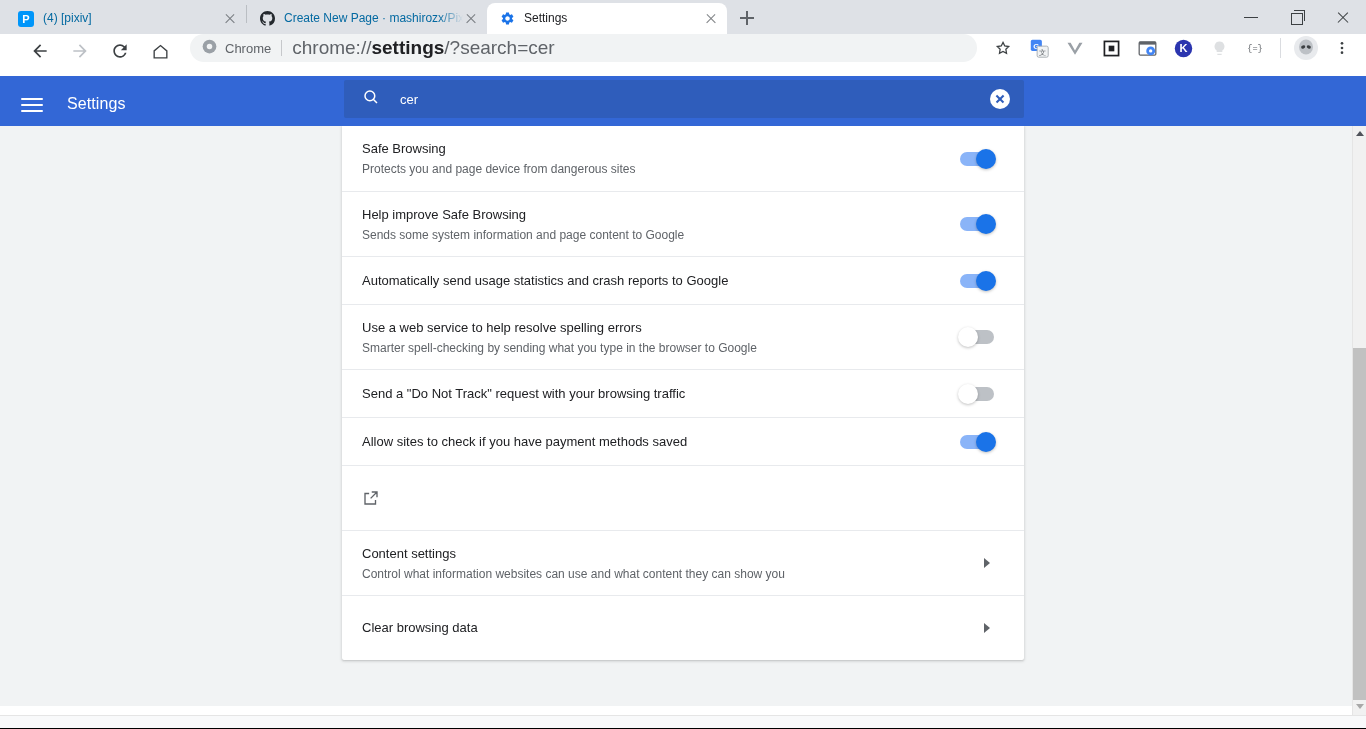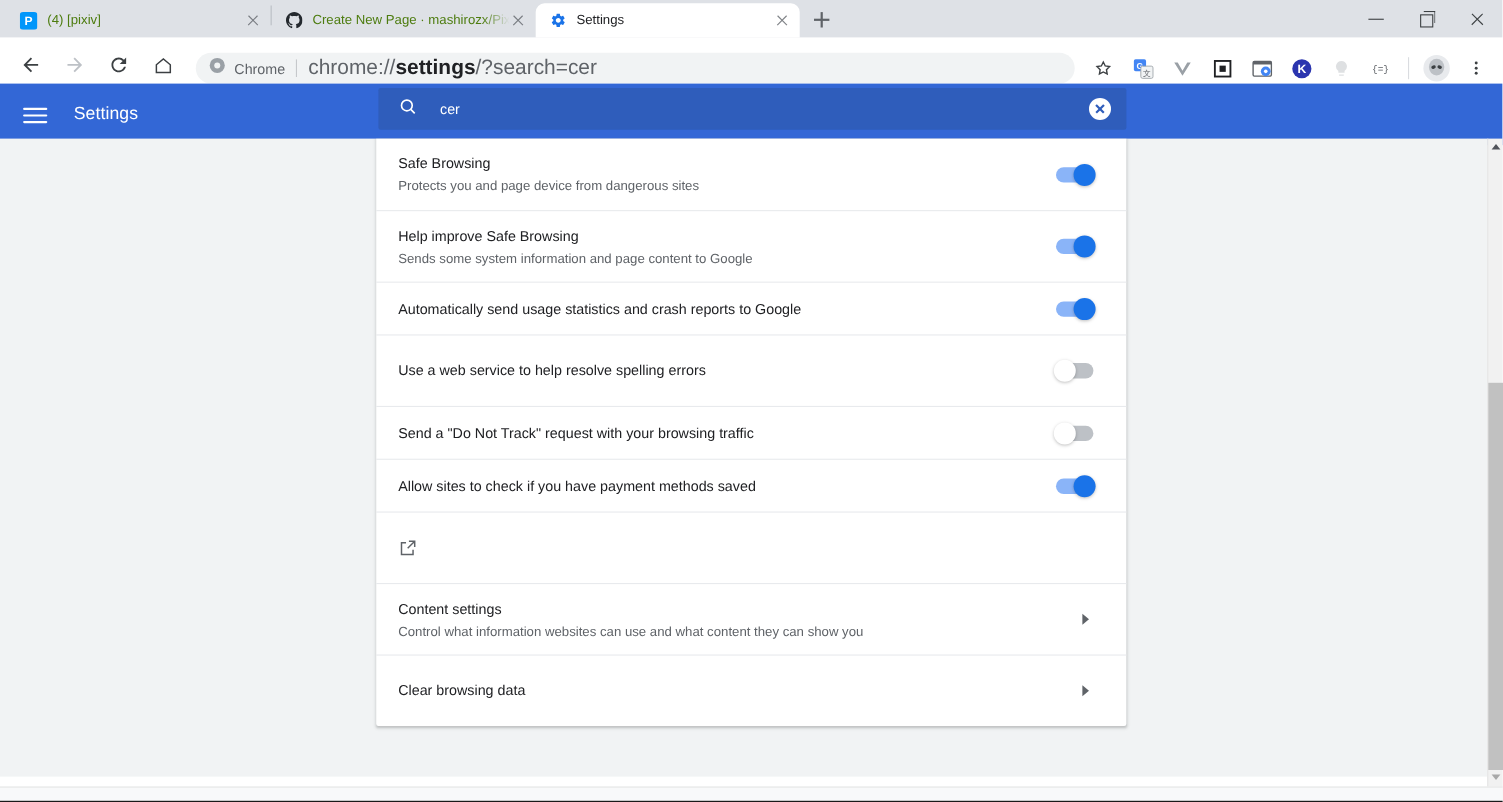--- a/index.html
+++ b/index.html
@@ -32,21 +32,21 @@
   .tab.active { background: #ffffff; }
   .tab .favicon {
     width: 16px; height: 16px;
     flex: 0 0 16px;
     margin-right: 9px;
     display: flex; align-items: center; justify-content: center;
   }
   .tab .tab-title {
     flex: 1 1 auto;
     font-size: 12px;
-    color: #4d7c0f;
+    color: #0369a1;
     white-space: nowrap;
     overflow: hidden;
     line-height: 31px;
     -webkit-mask-image: linear-gradient(to right, #000 86%, transparent 100%);
     mask-image: linear-gradient(to right, #000 86%, transparent 100%);
   }
   .tab.active .tab-title { color: #202124; }
   .tab .tab-close {
     flex: 0 0 16px;
     width: 16px; height: 16px;
@@ -101,22 +101,22 @@
     content:""; position:absolute; left:16px; top:16.5px; width:14px; height:1.3px; background:#3c4043;
   }
   .wc-close::before { transform: rotate(45deg); }
   .wc-close::after  { transform: rotate(-45deg); }
 
   
   .toolbar {
     height: 42px;
     background: #ffffff;
     display: flex;
-    align-items: flex-end;
-    padding: 0 6px 0 8px;
+    align-items: flex-start;
+    padding: 0 6px 0 20px;
   }
   .navbtn {
     width: 34px; height: 34px;
     margin: 0 3px;
     border-radius: 50%;
     display: flex; align-items: center; justify-content: center;
     flex: 0 0 auto;
   }
   .omnibox {
     flex: 1 1 auto;
@@ -537,20 +537,21 @@
         <div class="row-title">Automatically send usage statistics and crash reports to Google</div>
       </div>
       <div class="toggle on">
           <span class="knob"></span>
         </div>
     </div>
 
     <div class="row tall">
       <div class="row-text">
         <div class="row-title">Use a web service to help resolve spelling errors</div>
+        <div class="row-sub">Smarter spell-checking by sending what you type in the browser to Google</div>
       </div>
       <div class="toggle off">
           <span class="knob"></span>
         </div>
     </div>
 
     <div class="row">
       <div class="row-text">
         <div class="row-title">Send a "Do Not Track" request with your browsing traffic</div>
       </div>

